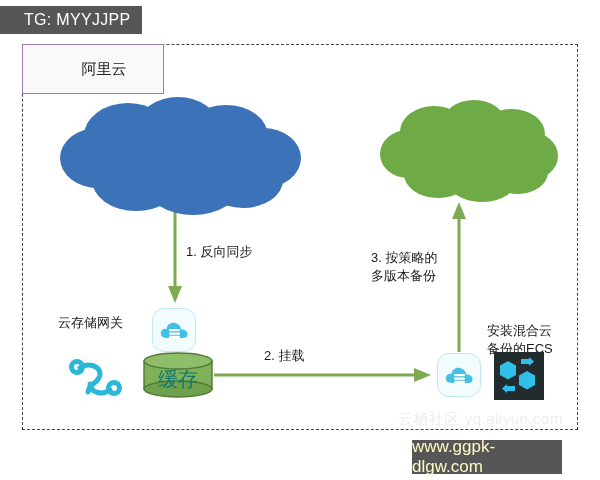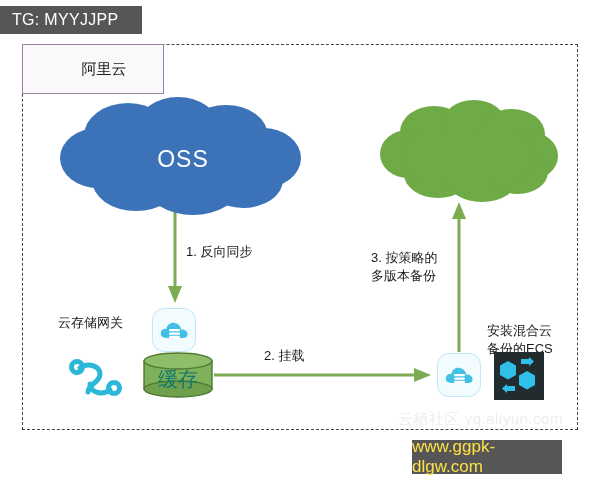--- a/index.html
+++ b/index.html
@@ -22,33 +22,33 @@
     left: 0;
     top: 6px;
     width: 142px;
     height: 28px;
     background: #565656;
     color: #ffffff;
     font-size: 16px;
     letter-spacing: 0.3px;
     display: flex;
     align-items: center;
-    padding-left: 12px;
+    padding-left: 24px;
     box-sizing: border-box;
   }
 
   
   .footer-bar {
     position: absolute;
     left: 412px;
     top: 440px;
     width: 150px;
     height: 34px;
     background: #565656;
-    color: #fde047;
+    color: #fef9c3;
     font-size: 17px;
     display: flex;
     align-items: center;
     justify-content: center;
     box-sizing: border-box;
   }
 
   
   .region {
     position: absolute;
@@ -233,21 +233,20 @@
       <ellipse cx="120" cy="30" rx="40" ry="29"></ellipse>
       <ellipse cx="168" cy="40" rx="42" ry="31"></ellipse>
       <ellipse cx="205" cy="62" rx="38" ry="30"></ellipse>
       <ellipse cx="40" cy="62" rx="38" ry="30"></ellipse>
       <ellipse cx="78" cy="84" rx="44" ry="31"></ellipse>
       <ellipse cx="135" cy="90" rx="46" ry="29"></ellipse>
       <ellipse cx="185" cy="84" rx="40" ry="28"></ellipse>
       <rect x="34" y="40" width="176" height="52" rx="22"></rect>
     </g>
   </svg>
-  <span class="cloud-label">OSS</span>
 </div>
 
 <div class="cloud" id="cloud-dr">
   <svg width="182" height="104" viewBox="0 0 182 104">
     <g fill="#6eaa46">
       <ellipse cx="56" cy="34" rx="34" ry="26"></ellipse>
       <ellipse cx="96" cy="26" rx="32" ry="24"></ellipse>
       <ellipse cx="134" cy="36" rx="33" ry="25"></ellipse>
       <ellipse cx="152" cy="58" rx="28" ry="24"></ellipse>
       <ellipse cx="30" cy="56" rx="28" ry="24"></ellipse>

